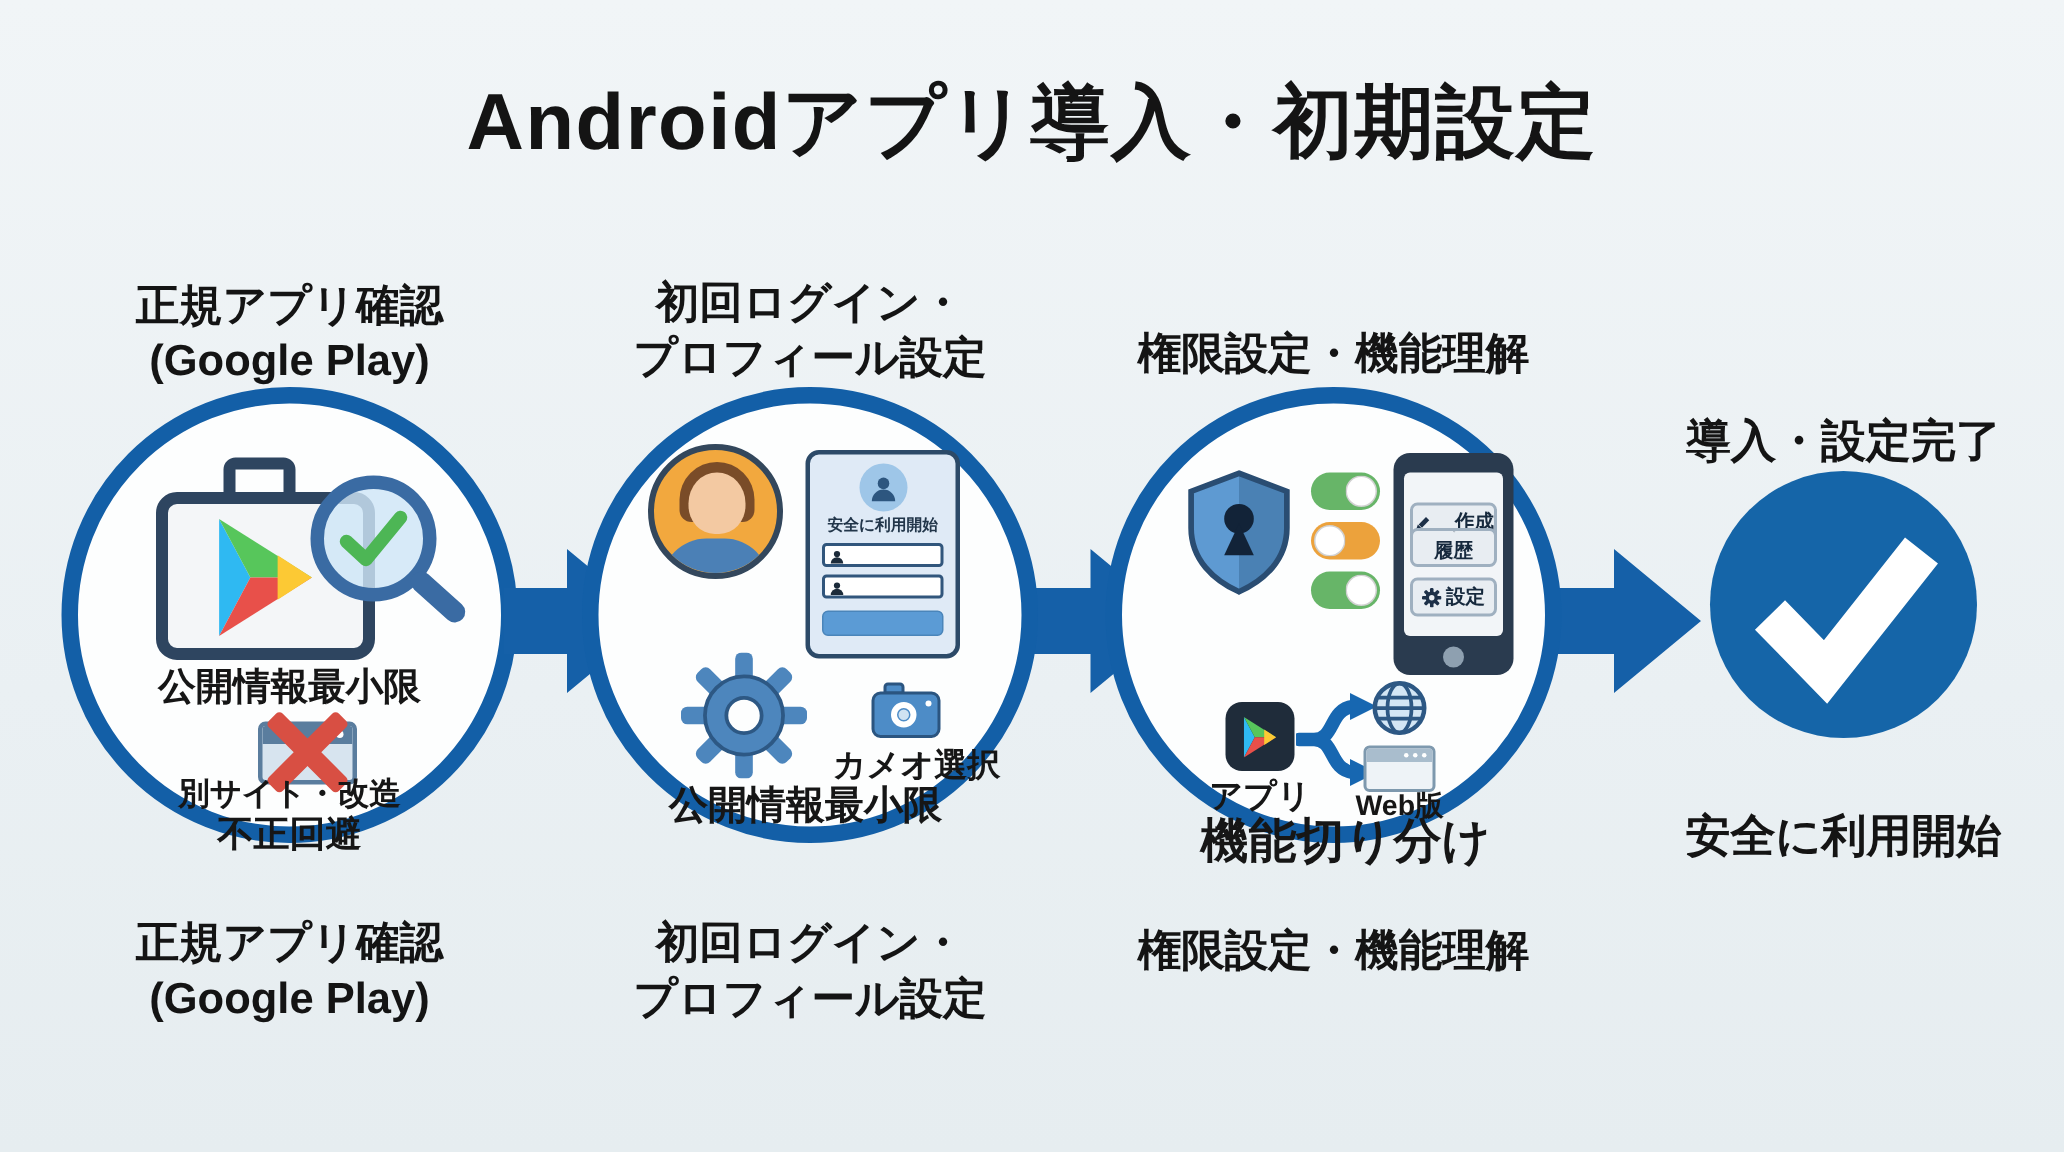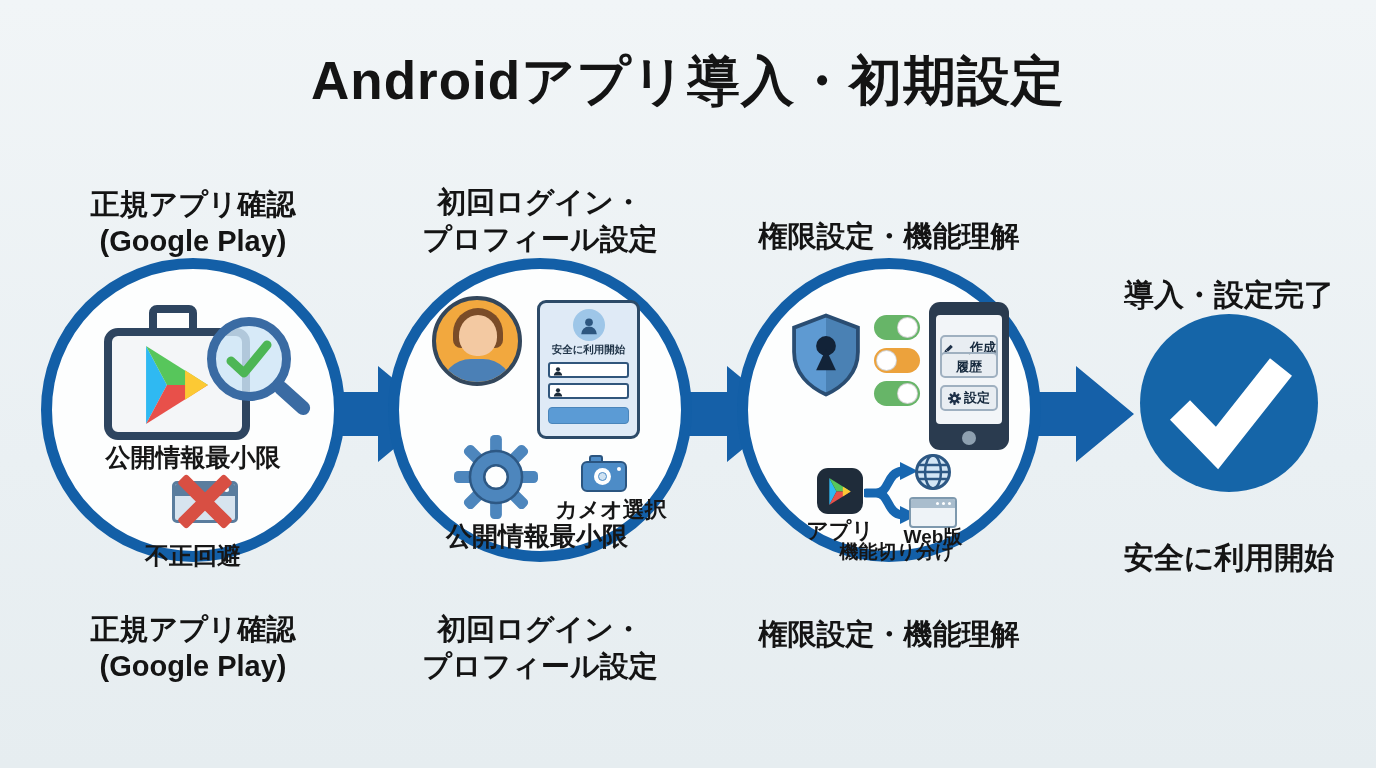--- a/index.html
+++ b/index.html
@@ -90,20 +90,21 @@
 
     <div class="bwin" style="left:120px; top:212px; width:66px; height:42px;">
       <div class="bar">
         <span class="dot" style="right:6px;"></span>
           <span class="dot" style="right:14px;"></span>
       </div>
     </div>
     <div class="xbar" style="left:120px; top:226px; transform:rotate(45deg);"></div>
     <div class="xbar" style="left:120px; top:226px; transform:rotate(-45deg);"></div>
 
+    <div class="abs cap ctr" style="left:0; top:246px; width:282px; font-size:21px;">別サイト・改造</div>
     <div class="abs cap ctr" style="left:0; top:271px; width:282px; font-size:24px;">不正回避</div>
   </div>
 
   <div class="abs lbl ctr" style="left:21px; top:583px; width:344px;">
     <div>正規アプリ確認</div>
     <div>(Google Play)</div>
   </div>
 
   <div class="arrow" style="left:336px; top:366px;"></div>
   <div class="arrow" style="left:685px; top:366px;"></div>
@@ -254,21 +255,21 @@
     </svg>
 
     <div class="bwin-sm" style="left:161px; top:228px;">
       <div class="bar">
         <span class="dot" style="right:4px;"></span>
           <span class="dot" style="right:10px;"></span>
           <span class="dot" style="right:16px;"></span>
       </div>
     </div>
     <div class="abs cap ctr" style="left:135px; top:255px; width:100px; font-size:19px;">Web版</div>
-    <div class="abs cap ctr" style="left:29px; top:270px; width:240px; font-size:19px;">機能切り分け</div>
+    <div class="abs cap ctr" style="left:29px; top:270px; width:240px; font-size:32px;">機能切り分け</div>
   </div>
 
   <div class="abs lbl ctr" style="left:717px; top:588px; width:344px;">権限設定・機能理解</div>
 
   <div class="abs lbl ctr" style="left:1057px; top:248px; width:344px; font-size:30px;">導入・設定完了</div>
 
   <div class="check-circle" style="left:1140px; top:314px;">
     <svg width="178" height="178" viewBox="0 0 178 178">
       <polyline points="40,96 77,134 141,53" fill="none" stroke="#ffffff" stroke-width="28" stroke-linejoin="miter"></polyline>
     </svg>

